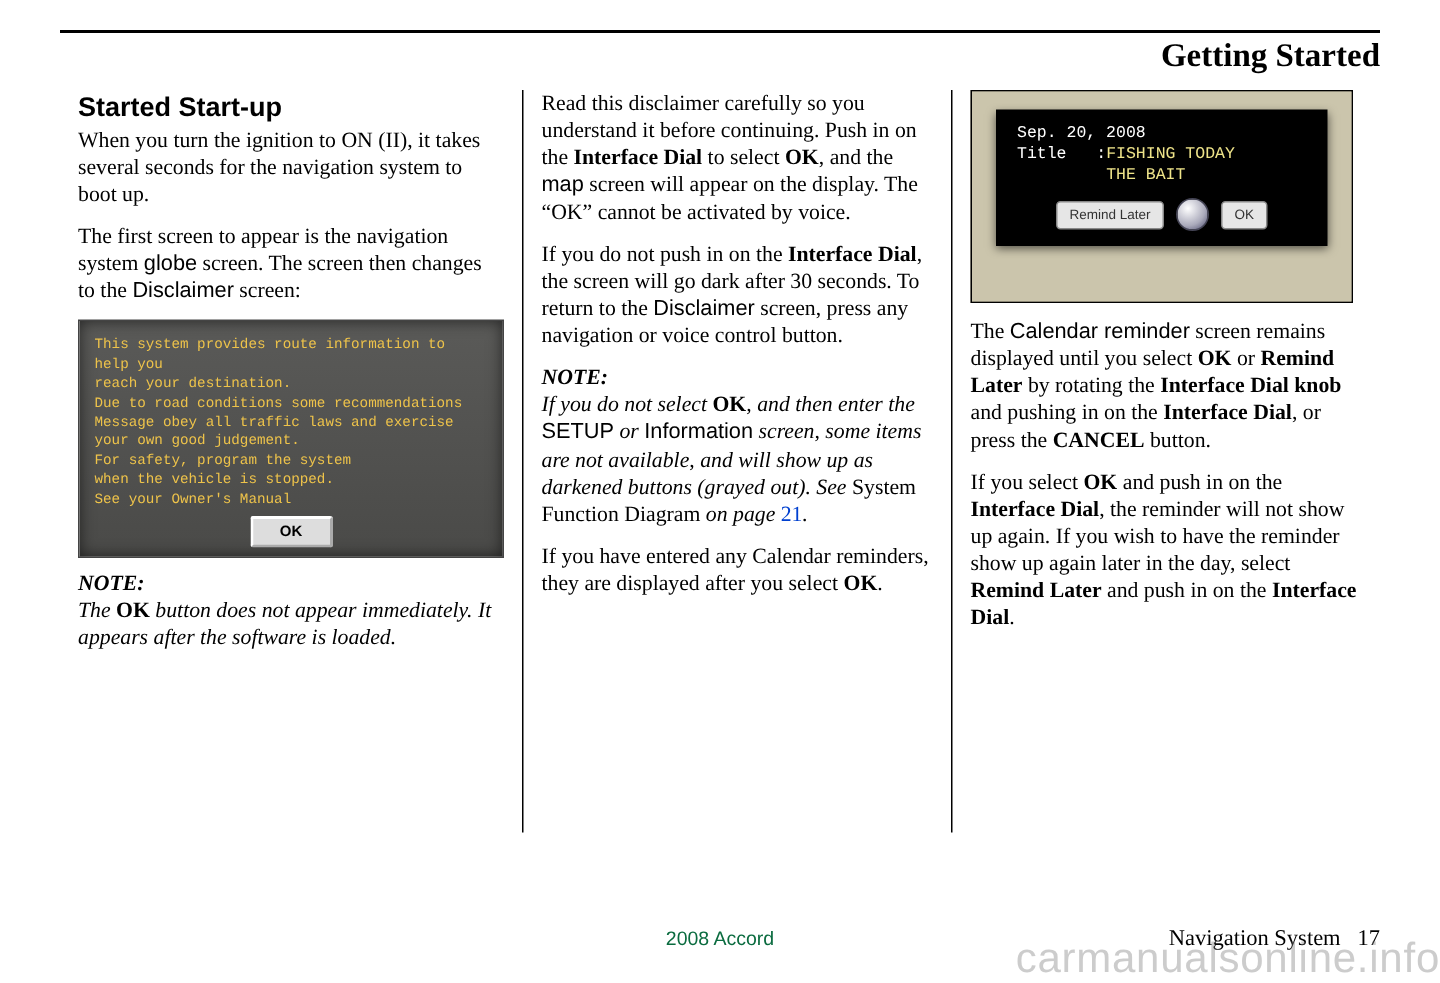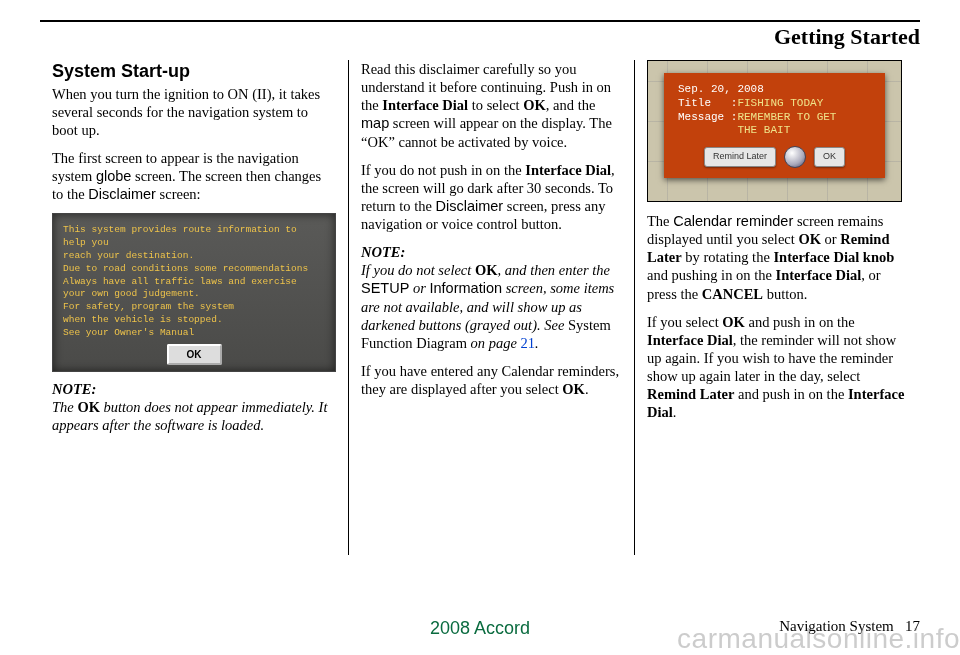--- a/index.html
+++ b/index.html
@@ -88,21 +88,21 @@
       inset: 0;
       background:
         linear-gradient(90deg, transparent 48%, #999 48.5%, transparent 49%) 0 0/40px 100%,
         linear-gradient(0deg, transparent 48%, #999 48.5%, transparent 49%) 0 0/100% 40px,
         #cdc7af;
       opacity: 0.7;
     }
     .popup {
       position: absolute;
       top: 12px; left: 16px; right: 16px;
-      background: #c2410c;
+      background: #000000;
       box-shadow: 0 2px 6px rgba(0,0,0,0.6);
       padding: 10px 14px 10px 14px;
       color: #fff;
       font-family: 'Courier New', monospace;
       font-size: 11px;
     }
     .popup .values { color: #efe48a; display: inline; }
     .popup-row { white-space: pre; }
     .btn-row {
       display: flex;
@@ -133,21 +133,21 @@
       display: flex;
       align-items: baseline;
       font-size: 15px;
     }
     .footer .model {
       position: absolute;
       left: 50%;
       transform: translateX(-50%);
       font-family: Arial, Helvetica, sans-serif;
       color: #0a6b3f;
-      font-size: 18px;
+      font-size: 13px;
     }
     .footer .right {
       margin-left: auto;
     }
     .footer .pnum { font-weight: normal; text-align: center; }
     .watermark {
       position: absolute;
       right: 0;
       bottom: 0;
       color: rgba(120,120,120,0.38);
@@ -159,31 +159,31 @@
   </style>
 </head>
 <body>
 
 <hr class="horiz-rule">
 <div class="page-header">Getting Started</div>
 
 <div class="columns">
 
   <div class="col">
-    <div class="section-title">System Start-up</div>
+    <div class="section-title">Started Start-up</div>
     <p>When you turn the ignition to ON (II), it takes several seconds for the navigation system to boot up.</p>
     <p>
       <span>The first screen to appear is the navigation system </span><span class="sans">globe</span><span> screen. The screen then changes to the </span><span class="sans">Disclaimer</span><span> screen:</span>
     </p>
 
     <div class="screen">
       <div>This system provides route information to help you</div>
       <div>reach your destination.</div>
       <div>Due to road conditions some recommendations</div>
-      <div>Always have all traffic laws and exercise</div>
+      <div>Message obey all traffic laws and exercise</div>
       <div>your own good judgement.</div>
       <div>For safety, program the system</div>
       <div>when the vehicle is stopped.</div>
       <div>See your Owner's Manual</div>
       <div class="ok-wrap">
         <span class="ok-btn">OK</span>
       </div>
     </div>
 
     <p>
@@ -211,21 +211,20 @@
       <span>If you have entered any Calendar reminders, they are displayed after you select </span><span class="bold">OK</span><span>.</span>
     </p>
   </div>
 
   <div class="col">
     <div class="calendar-screen">
       <div class="map-bg"></div>
       <div class="popup">
         <div class="popup-row">Sep. 20, 2008</div>
         <div class="popup-row"><span>Title   :</span><span class="values">FISHING TODAY</span></div>
-        <div class="popup-row"><span>Message :</span><span class="values">REMEMBER TO GET</span></div>
         <div class="popup-row"><span>         </span><span class="values">THE BAIT</span></div>
         <div class="btn-row">
           <span class="pill-btn">Remind Later</span>
           <span class="dial"></span>
           <span class="pill-btn">OK</span>
         </div>
       </div>
     </div>
 
     <p>

